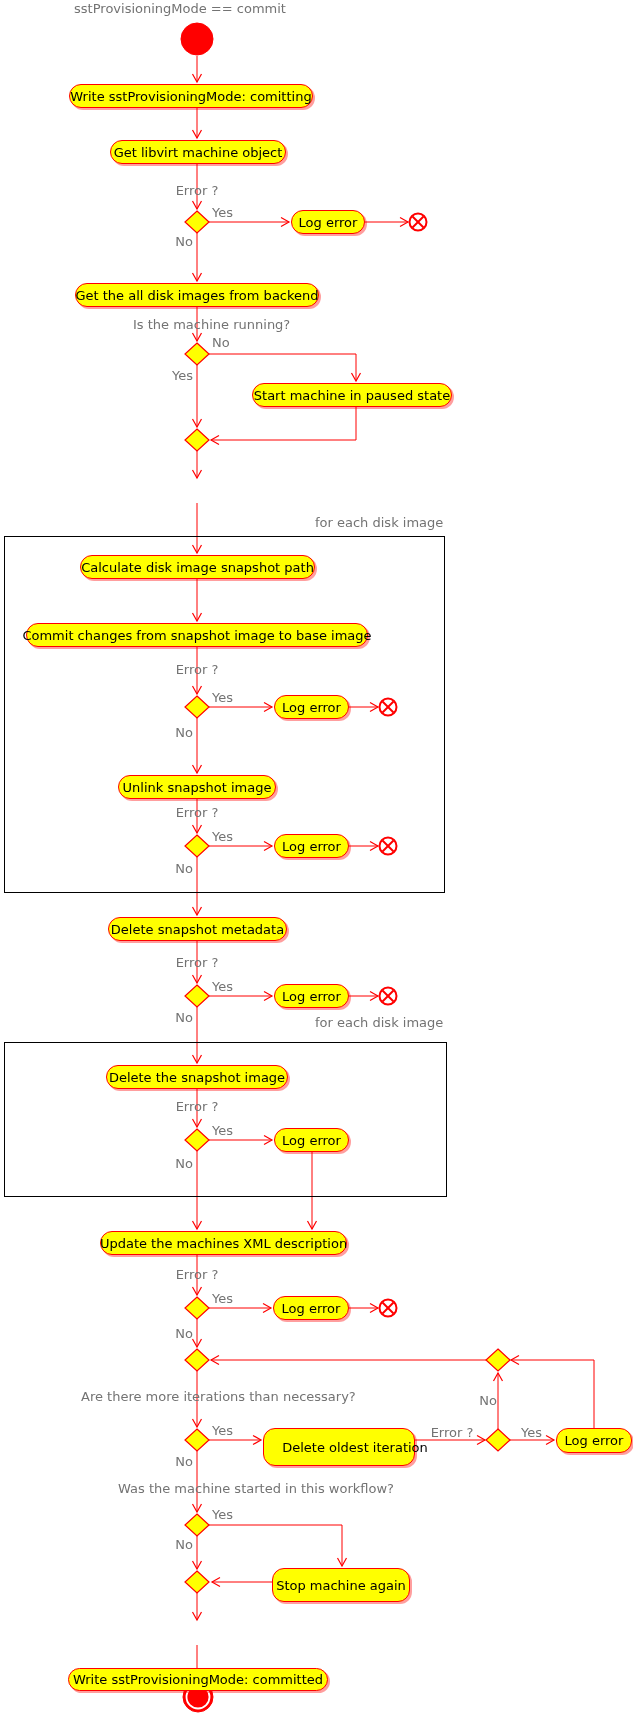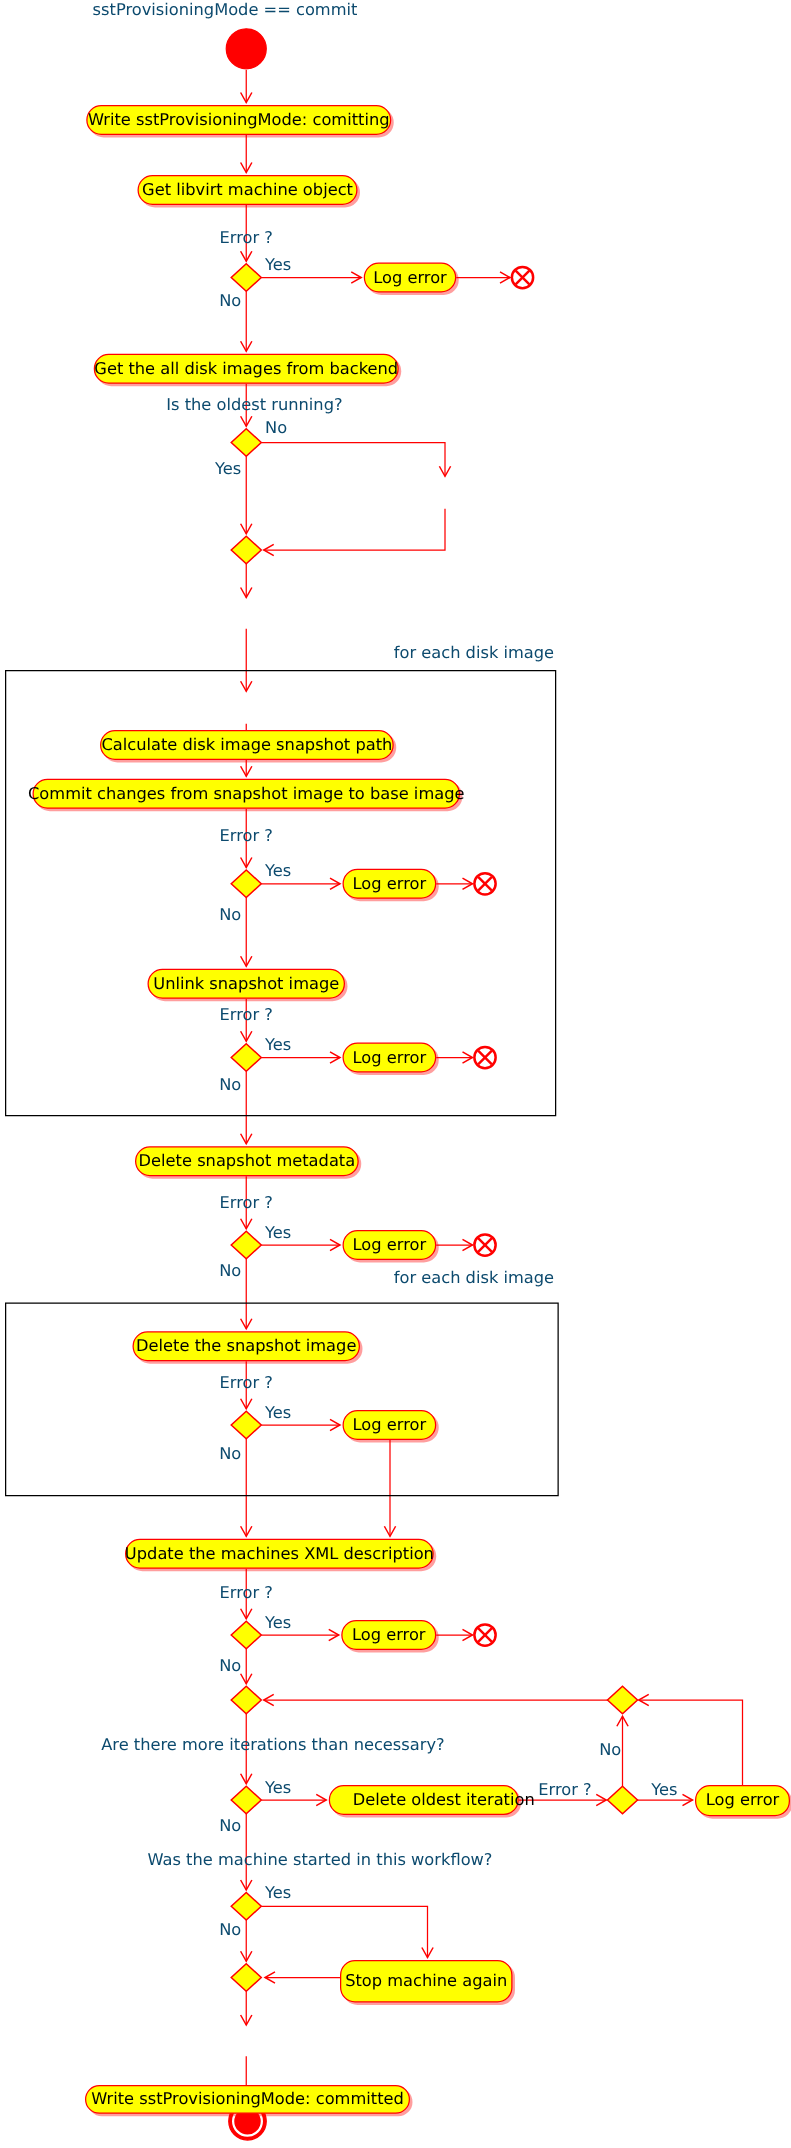--- a/index.html
+++ b/index.html
@@ -4,21 +4,21 @@
 <style>
   html,body{margin:0;padding:0;background:#ffffff;}
   #canvas{position:relative;width:633px;height:1718px;background:#ffffff;
           font-family:"DejaVu Sans",sans-serif;overflow:hidden;}
   #edges{position:absolute;left:0;top:0;width:633px;height:1718px;}
   .act{position:absolute;box-sizing:border-box;background:var(--fill,#ffff00);
        border:1.5px solid var(--line,#ff0000);border-radius:12px;
        display:flex;align-items:center;justify-content:center;
        font-size:13px;color:#000;white-space:nowrap;
        box-shadow:2px 2px 0 rgba(255,0,0,.38);}
-  .lbl{position:absolute;font-size:13px;color:#0c4a6e;white-space:nowrap;line-height:14px;}
+  .lbl{position:absolute;font-size:13px;color:#737373;white-space:nowrap;line-height:14px;}
   .ctr{text-align:center;}
   .rgt{text-align:right;}
   .part{position:absolute;box-sizing:border-box;border:1.5px solid #000;background:transparent;}
 </style>
 </head>
 <body>
 
 <div id="canvas">
 
   <svg id="edges" viewBox="0 0 633 1718">
@@ -164,37 +164,38 @@
 
   <div class="lbl rgt" style="left:315px;top:516px;width:120px;">for each disk image</div>
   <div class="part" style="left:4px;top:536px;width:441px;height:357px;"></div>
   <div class="lbl rgt" style="left:315px;top:1016px;width:120px;">for each disk image</div>
   <div class="part" style="left:4px;top:1042px;width:443px;height:155px;"></div>
 
   <div class="act" style="left:69px;top:84px;width:244px;height:24px;">Write sstProvisioningMode: comitting</div>
   <div class="act" style="left:110px;top:140px;width:176px;height:24px;">Get libvirt machine object</div>
   <div class="act" style="left:291px;top:210px;width:74px;height:24px;">Log error</div>
   <div class="act" style="left:75px;top:283px;width:244px;height:24px;">Get the all disk images from backend</div>
-  <div class="act" style="left:80px;top:584px;width:235px;height:24px;">Calculate disk image snapshot path</div>
+  <div class="act" style="left:252px;top:383px;width:200px;height:24px;">Start machine in paused state</div>
+  <div class="act" style="left:80px;top:555px;width:235px;height:24px;">Calculate disk image snapshot path</div>
   <div class="act" style="left:26px;top:623px;width:342px;height:24px;">Commit changes from snapshot image to base image</div>
   <div class="act" style="left:274px;top:695px;width:75px;height:24px;">Log error</div>
   <div class="act" style="left:118px;top:775px;width:158px;height:24px;">Unlink snapshot image</div>
   <div class="act" style="left:274px;top:834px;width:75px;height:24px;">Log error</div>
   <div class="act" style="left:108px;top:917px;width:179px;height:24px;">Delete snapshot metadata</div>
   <div class="act" style="left:274px;top:984px;width:75px;height:24px;">Log error</div>
   <div class="act" style="left:106px;top:1065px;width:182px;height:24px;">Delete the snapshot image</div>
   <div class="act" style="left:274px;top:1128px;width:75px;height:24px;">Log error</div>
   <div class="act" style="left:100px;top:1231px;width:247px;height:24px;">Update the machines XML description</div>
   <div class="act" style="left:273px;top:1296px;width:76px;height:24px;">Log error</div>
-  <div class="act" style="left:263px;top:1428px;width:152px;height:24px;padding-left:32px;">Delete oldest iteration</div>
+  <div class="act" style="left:263px;top:1428px;width:152px;height:38px;padding-left:32px;">Delete oldest iteration</div>
   <div class="act" style="left:556px;top:1428px;width:76px;height:25px;">Log error</div>
   <div class="act" style="left:272px;top:1568px;width:138px;height:34px;">Stop machine again</div>
   <div class="act" style="left:68px;top:1622px;width:260px;height:23px;margin-top:46px;">Write sstProvisioningMode: committed</div>
 
-  <div class="lbl" style="left:133px;top:318px;">Is the oldest running?</div>
+  <div class="lbl" style="left:133px;top:318px;">Is the machine running?</div>
   <div class="lbl" style="left:81px;top:1390px;">Are there more iterations than necessary?</div>
   <div class="lbl" style="left:78px;top:1482px;margin-left:40px;">Was the machine started in this workflow?</div>
 
   <div class="lbl ctr" style="left:169px;top:184px;width:56px;">Error ?</div>
   <div class="lbl ctr" style="left:169px;top:663px;width:56px;">Error ?</div>
   <div class="lbl ctr" style="left:169px;top:806px;width:56px;">Error ?</div>
   <div class="lbl ctr" style="left:169px;top:956px;width:56px;">Error ?</div>
   <div class="lbl ctr" style="left:169px;top:1100px;width:56px;">Error ?</div>
   <div class="lbl ctr" style="left:169px;top:1268px;width:56px;">Error ?</div>
   <div class="lbl ctr" style="left:426px;top:1426px;width:52px;">Error ?</div>

